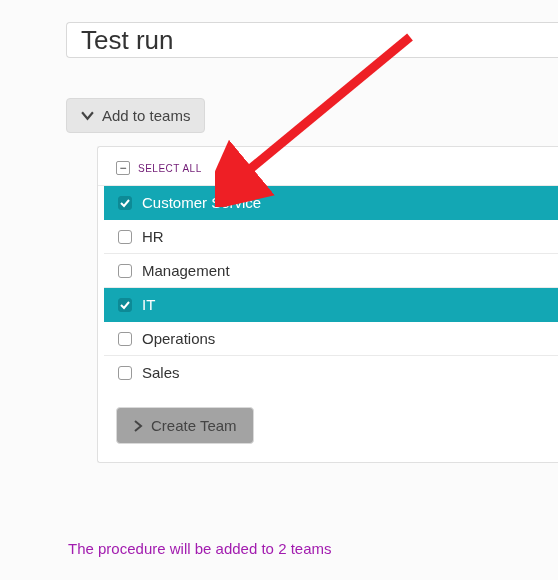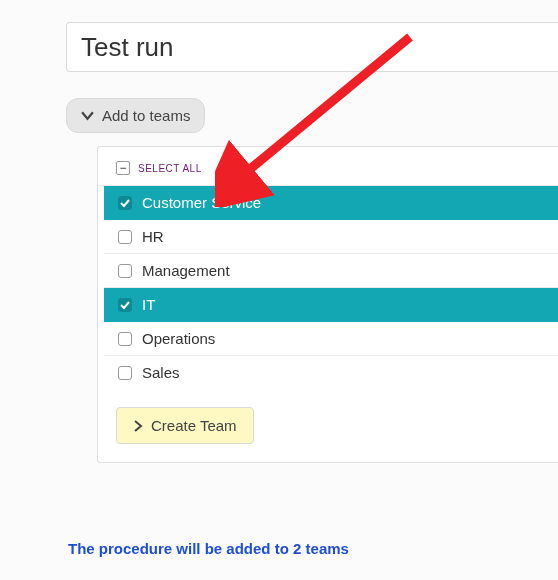--- a/index.html
+++ b/index.html
@@ -10,38 +10,38 @@
       font-family: "Segoe UI", Arial, sans-serif;
       color: #333;
       position: relative;
       overflow: hidden;
     }
     .title-input {
       position: absolute;
       left: 66px;
       top: 22px;
       right: 0;
-      height: 50px;
+      height: 36px;
       border: 1px solid #d9d9d9;
       border-right: none;
       border-radius: 4px 0 0 4px;
       background: #fff;
       font-size: 26px;
       font-weight: 400;
       padding: 0 14px;
       outline: none;
       color: #333;
     }
     .add-teams-btn {
       position: absolute;
       left: 66px;
       top: 98px;
       background: #e6e6e6;
       border: 1px solid #d9d9d9;
-      border-radius: 12px;
+      border-radius: 4px;
       padding: 8px 14px;
       font-size: 15px;
       color: #444;
       cursor: pointer;
       display: inline-flex;
       align-items: center;
       gap: 8px;
     }
     .add-teams-btn svg { width: 13px; height: 13px; }
     .panel {
@@ -102,39 +102,39 @@
       flex-shrink: 0;
     }
     .team-row.selected .team-check {
       background: #0d8a96;
       border-color: #0d8a96;
       color: #fff;
     }
     .team-check svg { width: 10px; height: 10px; }
     .create-team-btn {
       margin: 18px 0 0 18px;
-      background: #fef9c3;
+      background: #a3a3a3;
       border: 1px solid #d9d9d9;
       border-radius: 4px;
       padding: 9px 16px;
       font-size: 15px;
       color: #444;
       cursor: pointer;
       display: inline-flex;
       align-items: center;
       gap: 8px;
     }
     .create-team-btn svg { width: 10px; height: 12px; }
     .summary {
       position: absolute;
       left: 68px;
       top: 540px;
       font-size: 15px;
-      font-weight: 700;
-      color: #1d4ed8;
+      font-weight: 400;
+      color: #a21caf;
     }
     .arrow {
       position: absolute;
       pointer-events: none;
     }
   </style>
 </head>
 <body>
 
 <input class="title-input" type="text" value="Test run" style="">

